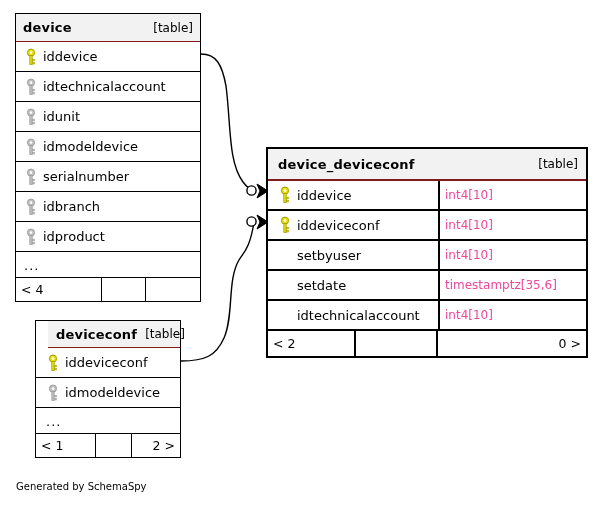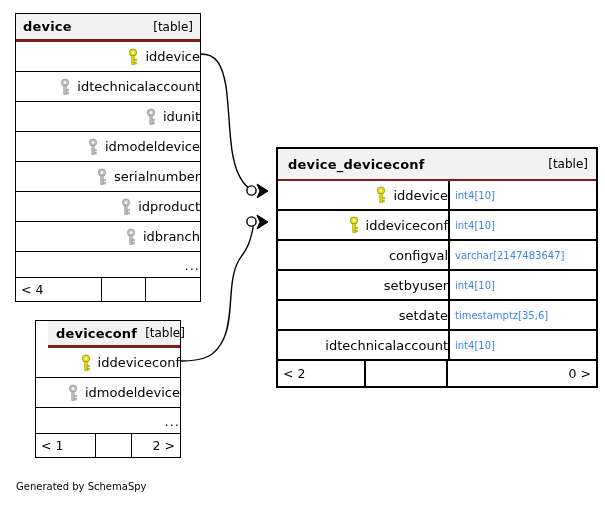--- a/index.html
+++ b/index.html
@@ -37,21 +37,21 @@
     background: #ffffff;
     border: 1px solid #000000;
     box-sizing: border-box;
     z-index: 2;
   }
   .tbl.thick {
     border-width: 2px;
   }
   .tbl-head {
     background: #f2f2f2;
-    border-bottom: 3px solid #7f1d1d;
+    border-bottom: 1px solid #7f1d1d;
     box-sizing: border-box;
     display: flex;
     align-items: center;
     justify-content: space-between;
     padding: 0 7px;
     height: 28px;
   }
   .tbl.thick .tbl-head {
     border-bottom-width: 2px;
   }
@@ -89,29 +89,28 @@
   .cell-name {
     flex: 1 1 auto;
     display: flex;
     align-items: center;
     padding-left: 8px;
     font-size: 13px;
     color: #000000;
     white-space: nowrap;
     box-sizing: border-box;
     overflow: hidden;
-    justify-content: flex-end;
   }
   .cell-type {
     flex: 0 0 auto;
     display: flex;
     align-items: center;
     padding-left: 5px;
-    font-size: 10px;
-    color: #3b82f6;
+    font-size: 12px;
+    color: #ec4899;
     white-space: nowrap;
     border-left: 2px solid #000000;
     box-sizing: border-box;
   }
 
   
   .keyicon {
     flex: 0 0 auto;
     width: 14px;
     height: 18px;
@@ -166,21 +165,21 @@
     left: 35px; top: 320px; width: 146px;
   }
   #tbl-deviceconf .tbl-head { height: 27px; padding: 0 6px 0 8px; margin-left: 12px; }
   #tbl-deviceconf .tbl-name { font-size: 13px; }
   #tbl-deviceconf .cell-name { padding-left: 10px; }
   #tbl-deviceconf .foot-cell.left  { flex: 0 0 60px; }
   #tbl-deviceconf .foot-cell.mid   { flex: 0 0 36px; }
   #tbl-deviceconf .foot-cell.right { flex: 1 1 auto; }
 
   #tbl-ddc {
-    left: 276px; top: 147px; width: 322px;
+    left: 266px; top: 147px; width: 322px;
   }
   #tbl-ddc .tbl-head { height: 32px; padding: 0 8px 0 10px; }
   #tbl-ddc .row { height: 30px; }
   #tbl-ddc .cell-name { flex: 0 0 170px; padding-left: 10px; }
   #tbl-ddc .cell-type { flex: 1 1 auto; }
   #tbl-ddc .foot { height: 25px; border-top: 0; }
   #tbl-ddc .foot-cell { border-right: 2px solid #000000; }
   #tbl-ddc .foot-cell.left  { flex: 0 0 88px; }
   #tbl-ddc .foot-cell.mid   { flex: 0 0 82px; }
   #tbl-ddc .foot-cell.right { flex: 1 1 auto; border-right: none; }
@@ -301,36 +300,36 @@
       <span class="cell-name">
         <span class="keyicon">
           <svg viewBox="0 0 14 18" width="14" height="18">
               <circle cx="7" cy="4.6" r="3.6" fill="#bfbfbf" stroke="#9a9a9a" stroke-width="0.9"></circle>
               <circle cx="7" cy="4.6" r="1.3" fill="#ffffff"></circle>
               <rect x="5.8" y="7.4" width="2.4" height="9.2" fill="#bfbfbf" stroke="#9a9a9a" stroke-width="0.7"></rect>
               <rect x="8.2" y="11.2" width="2.2" height="1.7" fill="#bfbfbf" stroke="#9a9a9a" stroke-width="0.6"></rect>
               <rect x="8.2" y="14.3" width="2.2" height="1.7" fill="#bfbfbf" stroke="#9a9a9a" stroke-width="0.6"></rect>
             </svg>
         </span>
+        <span>idbranch</span>
+      </span>
+    </div>
+
+    <div class="row">
+      <span class="cell-name">
+        <span class="keyicon">
+          <svg viewBox="0 0 14 18" width="14" height="18">
+              <circle cx="7" cy="4.6" r="3.6" fill="#bfbfbf" stroke="#9a9a9a" stroke-width="0.9"></circle>
+              <circle cx="7" cy="4.6" r="1.3" fill="#ffffff"></circle>
+              <rect x="5.8" y="7.4" width="2.4" height="9.2" fill="#bfbfbf" stroke="#9a9a9a" stroke-width="0.7"></rect>
+              <rect x="8.2" y="11.2" width="2.2" height="1.7" fill="#bfbfbf" stroke="#9a9a9a" stroke-width="0.6"></rect>
+              <rect x="8.2" y="14.3" width="2.2" height="1.7" fill="#bfbfbf" stroke="#9a9a9a" stroke-width="0.6"></rect>
+            </svg>
+        </span>
         <span>idproduct</span>
-      </span>
-    </div>
-
-    <div class="row">
-      <span class="cell-name">
-        <span class="keyicon">
-          <svg viewBox="0 0 14 18" width="14" height="18">
-              <circle cx="7" cy="4.6" r="3.6" fill="#bfbfbf" stroke="#9a9a9a" stroke-width="0.9"></circle>
-              <circle cx="7" cy="4.6" r="1.3" fill="#ffffff"></circle>
-              <rect x="5.8" y="7.4" width="2.4" height="9.2" fill="#bfbfbf" stroke="#9a9a9a" stroke-width="0.7"></rect>
-              <rect x="8.2" y="11.2" width="2.2" height="1.7" fill="#bfbfbf" stroke="#9a9a9a" stroke-width="0.6"></rect>
-              <rect x="8.2" y="14.3" width="2.2" height="1.7" fill="#bfbfbf" stroke="#9a9a9a" stroke-width="0.6"></rect>
-            </svg>
-        </span>
-        <span>idbranch</span>
       </span>
     </div>
 
     <div class="row ellipsis">
       <span class="cell-name">...</span>
     </div>
 
     <div class="foot">
       <span class="foot-cell left">&lt; 4</span>
       <span class="foot-cell mid"></span>
@@ -415,27 +414,20 @@
               <rect x="5.8" y="7.4" width="2.4" height="9.2" fill="#e8e000" stroke="#9a9600" stroke-width="0.7"></rect>
               <rect x="8.2" y="11.2" width="2.2" height="1.7" fill="#e8e000" stroke="#9a9600" stroke-width="0.6"></rect>
               <rect x="8.2" y="14.3" width="2.2" height="1.7" fill="#e8e000" stroke="#9a9600" stroke-width="0.6"></rect>
             </svg>
         </span>
         <span>iddeviceconf</span>
       </span>
       <span class="cell-type">int4[10]</span>
     </div>
 
-    <div class="row">
-      <span class="cell-name">
-        <span class="keyicon blank"></span>
-        <span>configval</span>
-      </span>
-      <span class="cell-type">varchar[2147483647]</span>
-    </div>
 
     <div class="row">
       <span class="cell-name">
         <span class="keyicon blank"></span>
         <span>setbyuser</span>
       </span>
       <span class="cell-type">int4[10]</span>
     </div>
 
     <div class="row">

